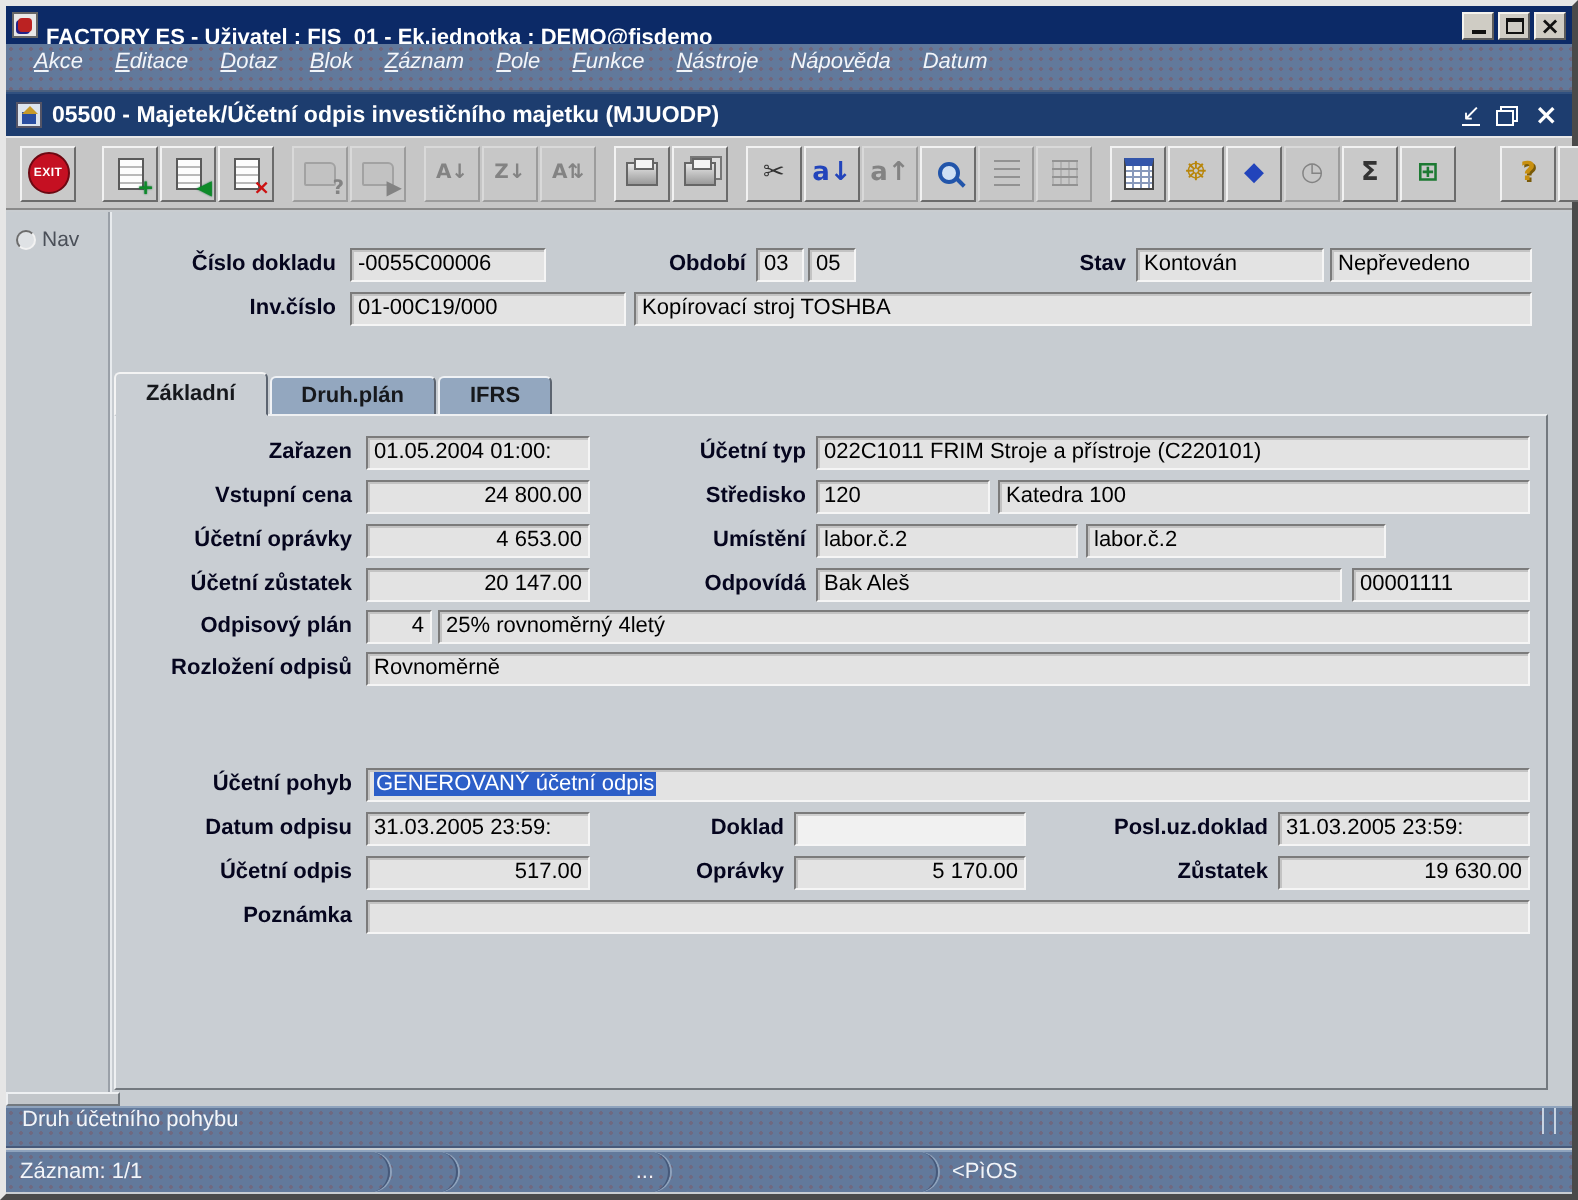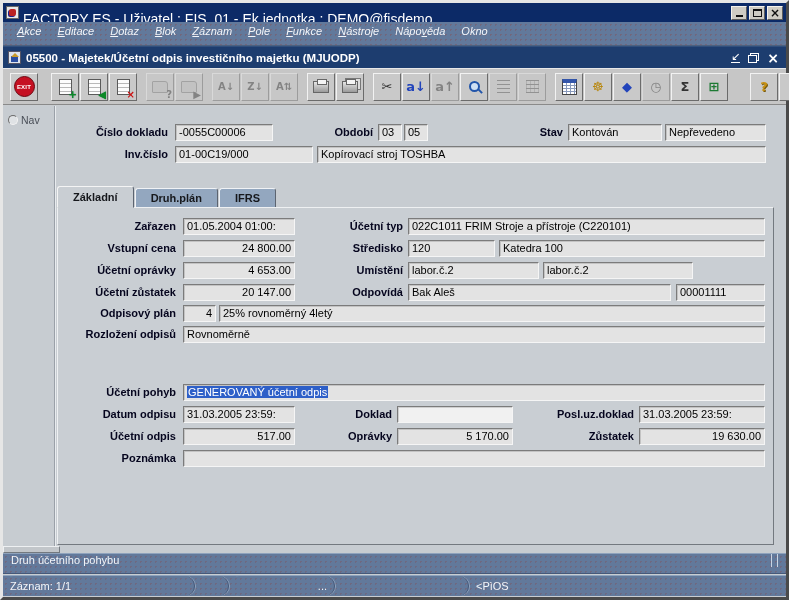--- a/index.html
+++ b/index.html
@@ -9,21 +9,21 @@
   .window { position: relative; width: 789px; height: 600px;
     background: #c9cdd1; border: 3px solid; border-color: #e6e6e6 #4a4a4a #4a4a4a #e6e6e6; }
 
   
   .titlebar { position: absolute; top:0; left:0; right:0; height: 19px;
     background: #0c2a67; display: flex; align-items: center; padding: 0 3px; }
   .app-icon { width: 13px; height: 13px; margin-right: 4px; background: #e8e8e8;
     border: 1px solid #666; position: relative; flex: none; }
   .app-icon::after { content:""; position:absolute; left:2px; top:2px; width:7px; height:7px;
     background: #b22; border-radius: 2px; box-shadow: -1px 1px 0 #228; }
-  .titlebar .title { color: #fff; font-weight: normal; font-size: 14px; white-space: nowrap;
+  .titlebar .title { color: #fff; font-weight: bold; font-size: 11px; white-space: nowrap;
     overflow: hidden; flex: 1; margin-top: 12px; }
   .win-controls { display: flex; gap: 2px; flex: none; }
   .wbtn { width: 16px; height: 14px; background: #cfccc4; border: 1px solid;
     border-color: #f4f2ec #5c5c5c #5c5c5c #f4f2ec; display: flex; align-items: center;
     justify-content: center; cursor: default; font-size: 10px; line-height: 1; color: #111; }
   .g-min { width: 7px; border-bottom: 2px solid #111; height: 9px; display: block; }
   .g-max { width: 9px; height: 8px; border: 1px solid #111; border-top: 2px solid #111; display:block; }
   .g-close { font-weight: bold; font-size: 12px; font-family: "DejaVu Sans", sans-serif; }
 
   
@@ -174,21 +174,21 @@
   <div class="menubar" id="menubar">
       <span class="menu-item"><span class="mn">A</span>kce</span>
       <span class="menu-item"><span class="mn">E</span>ditace</span>
       <span class="menu-item"><span class="mn">D</span>otaz</span>
       <span class="menu-item"><span class="mn">B</span>lok</span>
       <span class="menu-item"><span class="mn">Z</span>áznam</span>
       <span class="menu-item"><span class="mn">P</span>ole</span>
       <span class="menu-item"><span class="mn">F</span>unkce</span>
       <span class="menu-item"><span class="mn">N</span>ástroje</span>
       <span class="menu-item">Nápo<span class="mn">v</span>ěda</span>
-      <span class="menu-item">Okno</span>
+      <span class="menu-item">Datum</span>
     </div>
 
   <div class="mdibar">
     <span class="mdi-icon"></span>
     <span class="title">05500 - Majetek/Účetní odpis investičního majetku (MJUODP)</span>
     <div class="mdi-controls">
       <span>
           <span class="g-mdi-min">↙</span>
         </span>
       <span>

